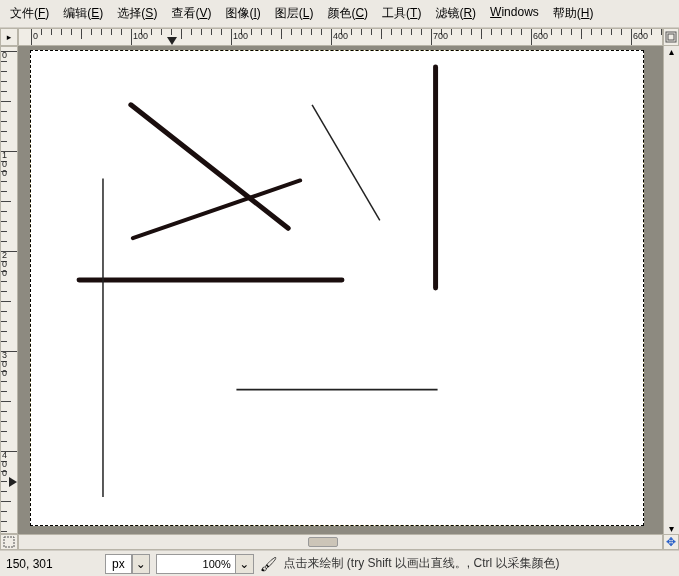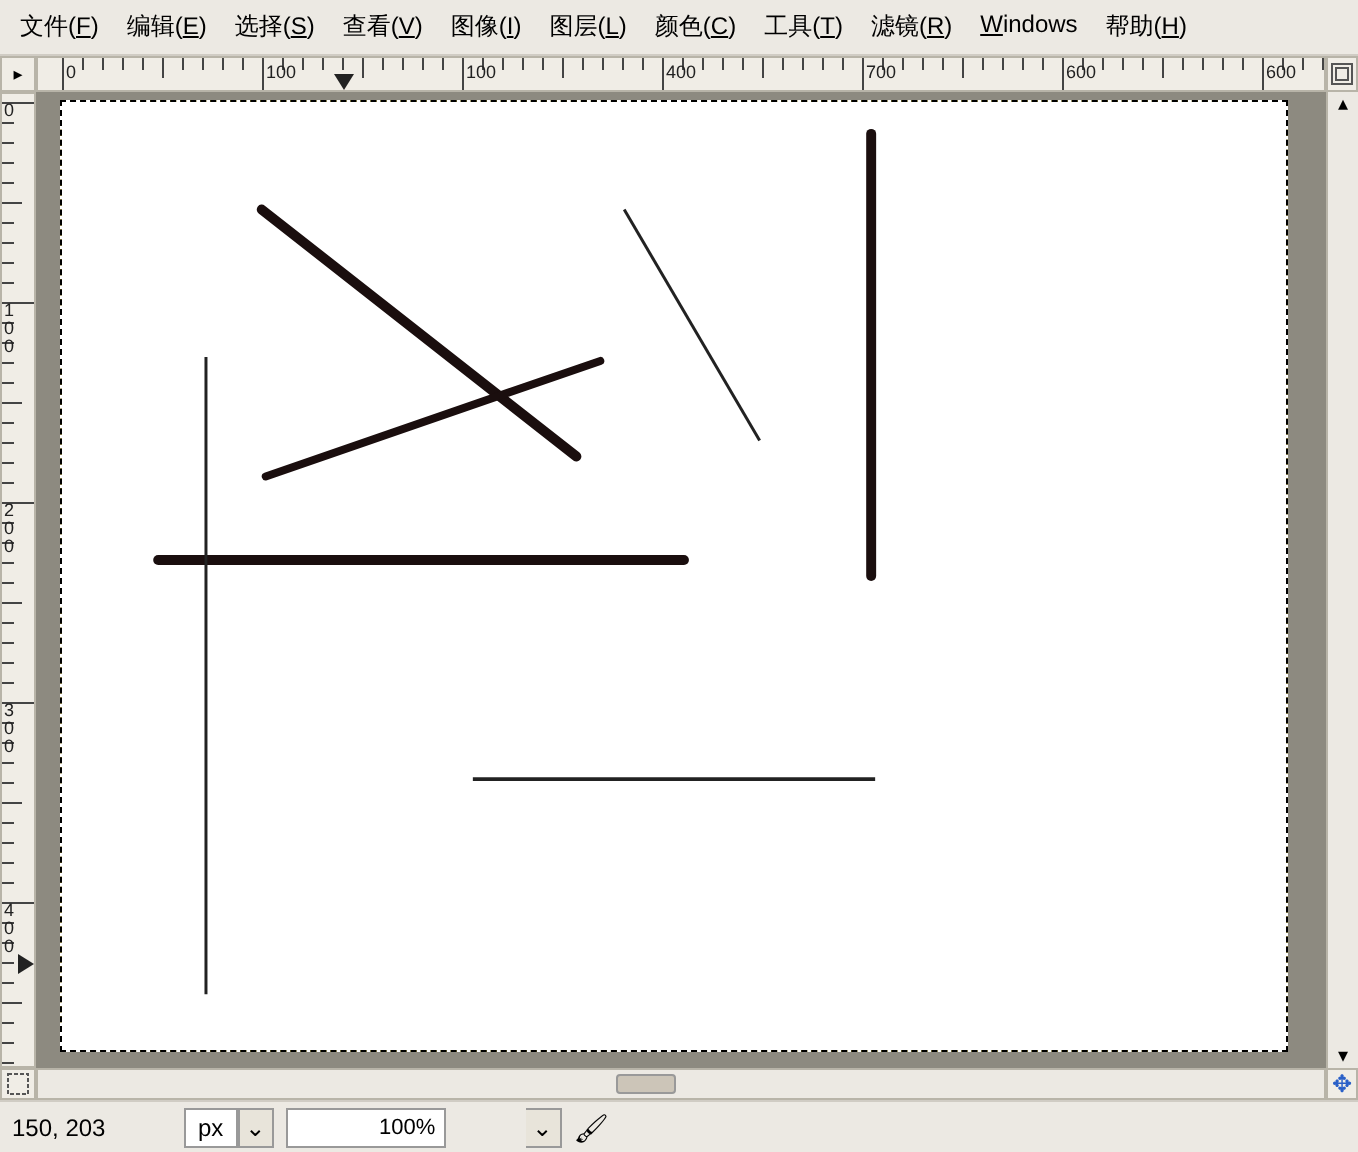--- a/index.html
+++ b/index.html
@@ -132,25 +132,25 @@
   display: flex;
   align-items: center;
   gap: 6px;
   padding: 2px 6px;
   background: #ece9e3;
   border-top: 1px solid #d0ccc4;
   font-size: 12px;
 }
 .status-coords { width: 80px; }
 .unit-select {
-  display:flex; align-items:center; gap:0;
+  display:flex; align-items:center; gap:0;margin-left:13px;
 }
 .unit-select .box{ border:1px solid #999; background:#fff; padding:1px 6px; height:20px; line-height:16px;}
 .unit-select .dd{ border:1px solid #999; background:#e8e4da; width:18px;height:20px;display:flex;align-items:center;justify-content:center;}
-.zoom-box{ display:flex;align-items:center;gap:40px;}
+.zoom-box{ display:flex;align-items:center;}
 .zoom-box input{ width:80px;height:20px;border:1px solid #999;text-align:right;padding-right:4px;font-size:11px;background:#fff;}
 .zoom-box .dd{ border:1px solid #999;border-left:none; background:#e8e4da; width:18px;height:20px;display:flex;align-items:center;justify-content:center;}
 .brush-icon { font-size:14px; }
 .hint { color:#333; }
 
 svg.lines { position:absolute; left:0; top:0; width:100%; height:100%; }
 </style>
 </head>
 <body>
 
@@ -347,27 +347,28 @@
     <div class="hscroll">
         <div class="thumb"></div>
       </div>
     <div class="nav-corner">
         <span>✥</span>
       </div>
   </div>
 </div>
 
 <div class="statusbar">
-  <div class="status-coords">150, 203</div>
+  <div class="status-coords">150, 301</div>
   <div class="unit-select">
     <div class="box">px</div>
     <div class="dd">
         <span>⌄</span>
       </div>
   </div>
   <div class="zoom-box">
     <input value="100%" style="">
     <div class="dd">
         <span>⌄</span>
       </div>
   </div>
   <span class="brush-icon">🖌</span>
+  <span class="hint">点击来绘制 (try Shift 以画出直线。, Ctrl 以采集颜色)</span>
 </div>
 
 </body></html>

